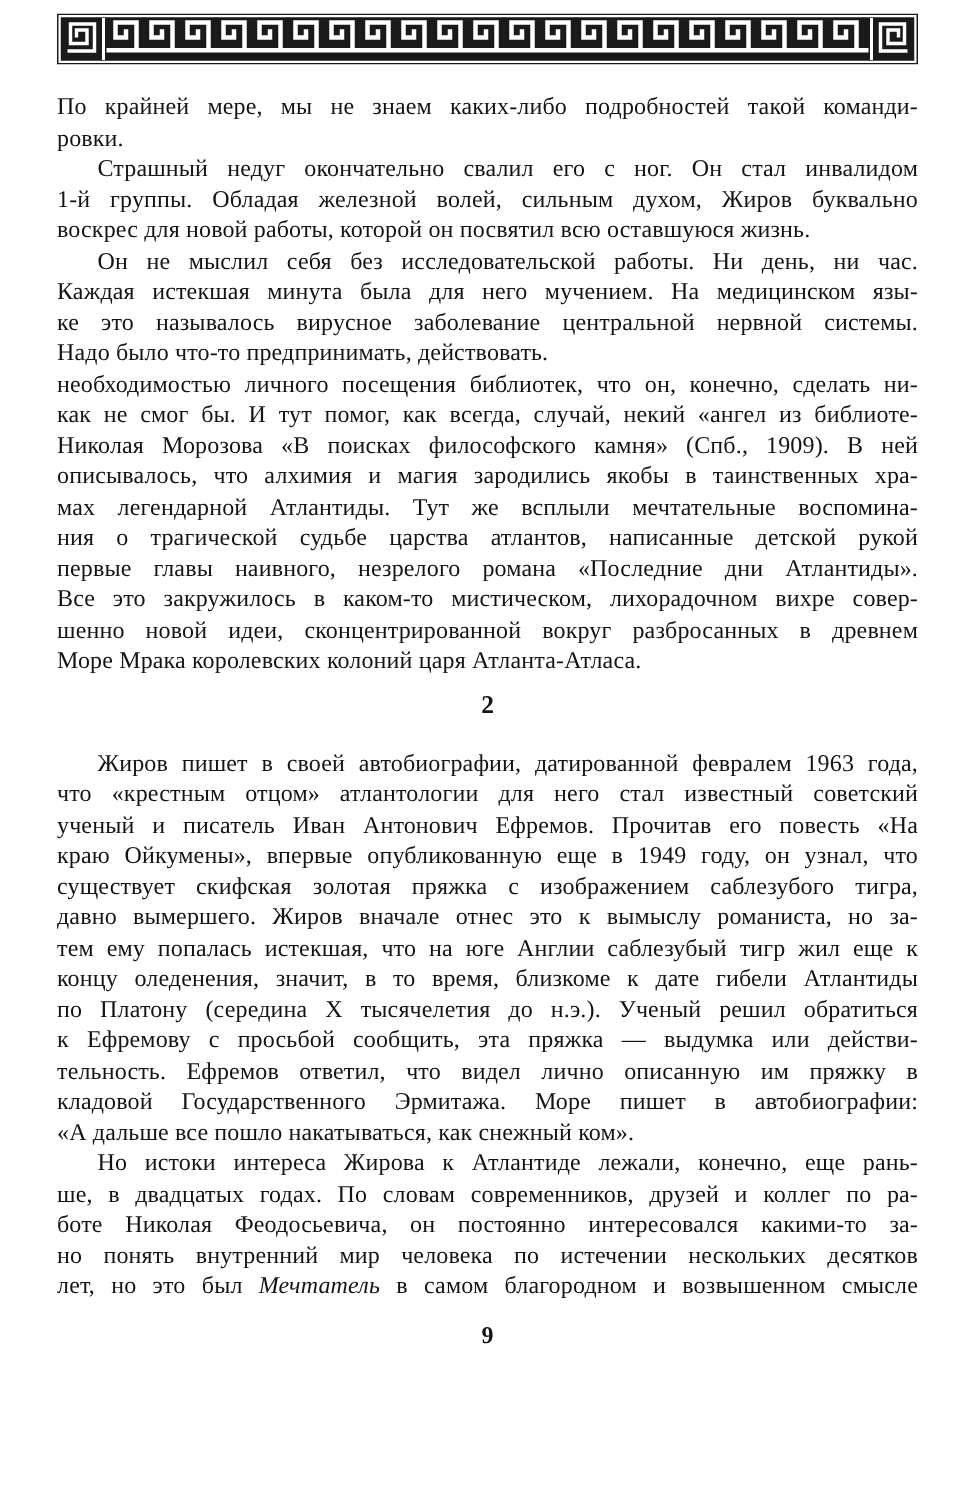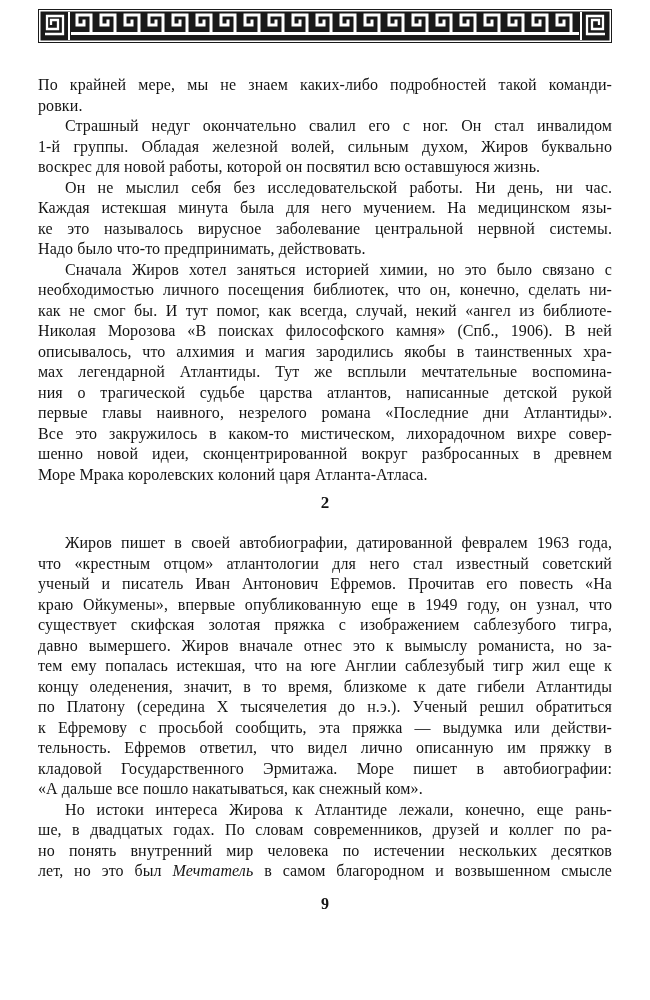--- a/index.html
+++ b/index.html
@@ -8,21 +8,21 @@
     width: 650px;
     height: 1000px;
     box-sizing: border-box;
     background: #ffffff;
     padding: 9px 38px 0 38px;
     overflow: hidden;
     font-family: "Liberation Serif", "DejaVu Serif", serif;
     color: #141414;
   }
   .ornament { display: block; }
-  .text-block { margin-top: 32px; }
+  .text-block { margin-top: 19px; }
   .line {
     font-size: 16px;
     line-height: 20.5px;
     text-align: justify;
     text-align-last: justify;
     letter-spacing: 0.1px;
     white-space: normal;
   }
   .line.first { text-indent: 27px; }
   .line.plast { text-align-last: left; }
@@ -90,24 +90,23 @@
 
     <div class="line first">Страшный недуг окончательно свалил его с ног. Он стал инвалидом</div>
     <div class="line">1-й группы. Обладая железной волей, сильным духом, Жиров буквально</div>
     <div class="line plast">воскрес для новой работы, которой он посвятил всю оставшуюся жизнь.</div>
 
     <div class="line first">Он не мыслил себя без исследовательской работы. Ни день, ни час.</div>
     <div class="line">Каждая истекшая минута была для него мучением. На медицинском язы-</div>
     <div class="line">ке это называлось вирусное заболевание центральной нервной системы.</div>
     <div class="line plast">Надо было что-то предпринимать, действовать.</div>
 
-    <div class="line first">Сначала Жиров хотел заняться историей химии, но это было связано с</div>
     <div class="line">необходимостью личного посещения библиотек, что он, конечно, сделать ни-</div>
     <div class="line">как не смог бы. И тут помог, как всегда, случай, некий «ангел из библиоте-</div>
-    <div class="line">Николая Морозова «В поисках философского камня» (Спб., 1906). В ней</div>
+    <div class="line">Николая Морозова «В поисках философского камня» (Спб., 1909). В ней</div>
     <div class="line">описывалось, что алхимия и магия зародились якобы в таинственных хра-</div>
     <div class="line">мах легендарной Атлантиды. Тут же всплыли мечтательные воспомина-</div>
     <div class="line">ния о трагической судьбе царства атлантов, написанные детской рукой</div>
     <div class="line">первые главы наивного, незрелого романа «Последние дни Атлантиды».</div>
     <div class="line">Все это закружилось в каком-то мистическом, лихорадочном вихре совер-</div>
     <div class="line">шенно новой идеи, сконцентрированной вокруг разбросанных в древнем</div>
     <div class="line plast">Море Мрака королевских колоний царя Атланта-Атласа.</div>
 
     <div class="section-num">2</div>
 
@@ -120,20 +119,21 @@
     <div class="line">тем ему попалась истекшая, что на юге Англии саблезубый тигр жил еще к</div>
     <div class="line">концу оледенения, значит, в то время, близкоме к дате гибели Атлантиды</div>
     <div class="line">по Платону (середина X тысячелетия до н.э.). Ученый решил обратиться</div>
     <div class="line">к Ефремову с просьбой сообщить, эта пряжка — выдумка или действи-</div>
     <div class="line">тельность. Ефремов ответил, что видел лично описанную им пряжку в</div>
     <div class="line">кладовой Государственного Эрмитажа. Море пишет в автобиографии:</div>
     <div class="line plast">«А дальше все пошло накатываться, как снежный ком».</div>
 
     <div class="line first">Но истоки интереса Жирова к Атлантиде лежали, конечно, еще рань-</div>
     <div class="line">ше, в двадцатых годах. По словам современников, друзей и коллег по ра-</div>
+    <div class="line">боте Николая Феодосьевича, он постоянно интересовался какими-то за-</div>
     <div class="line">но понять внутренний мир человека по истечении нескольких десятков</div>
     <div class="line"><span>лет, но это был </span><em>Мечтатель</em><span> в самом благородном и возвышенном смысле</span></div>
 
   </div>
 
   <div class="folio">9</div>
 
 </div>
 
 </body></html>

